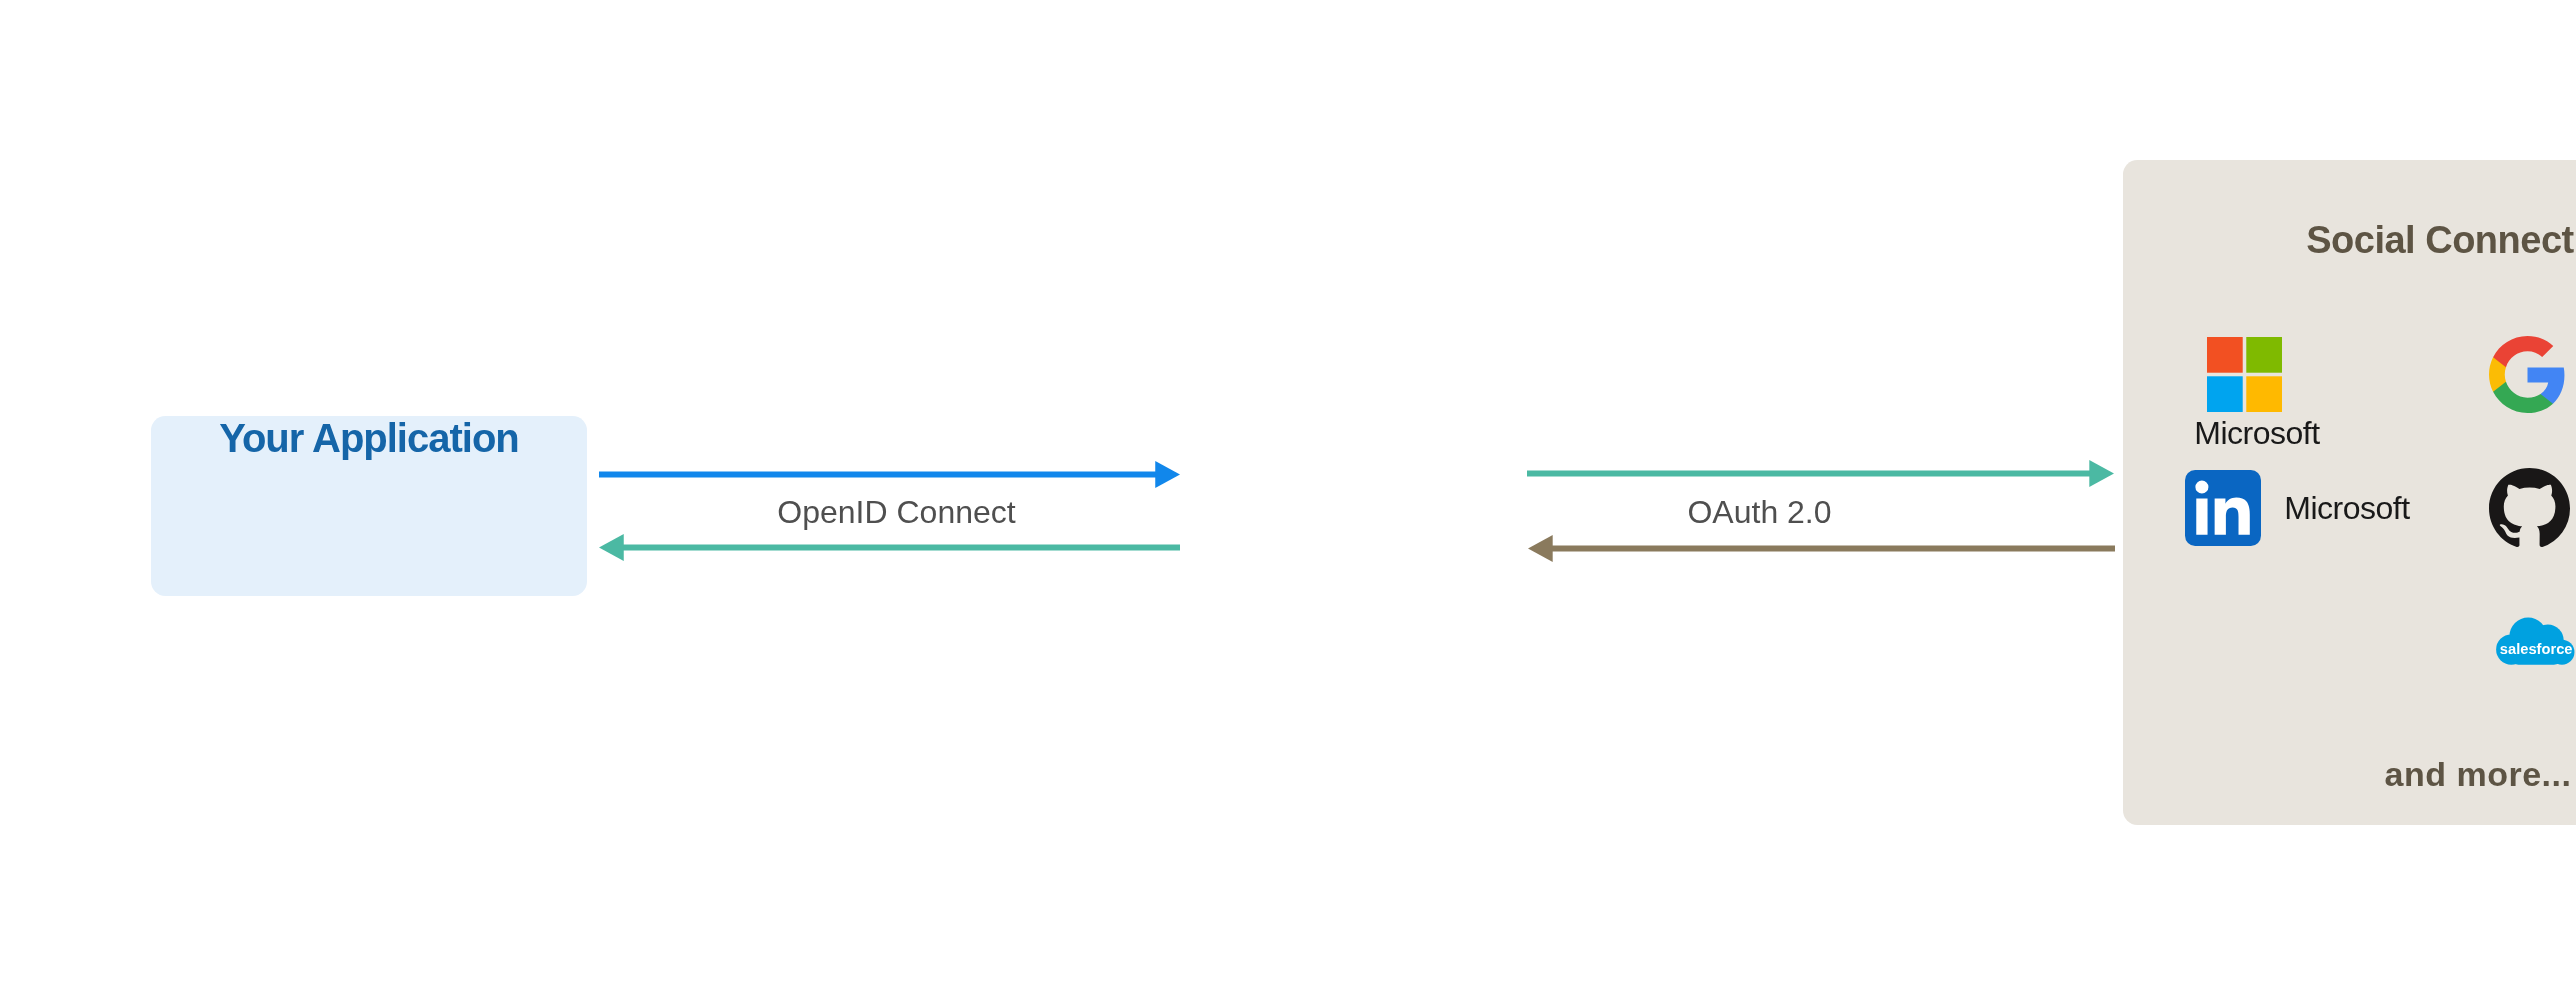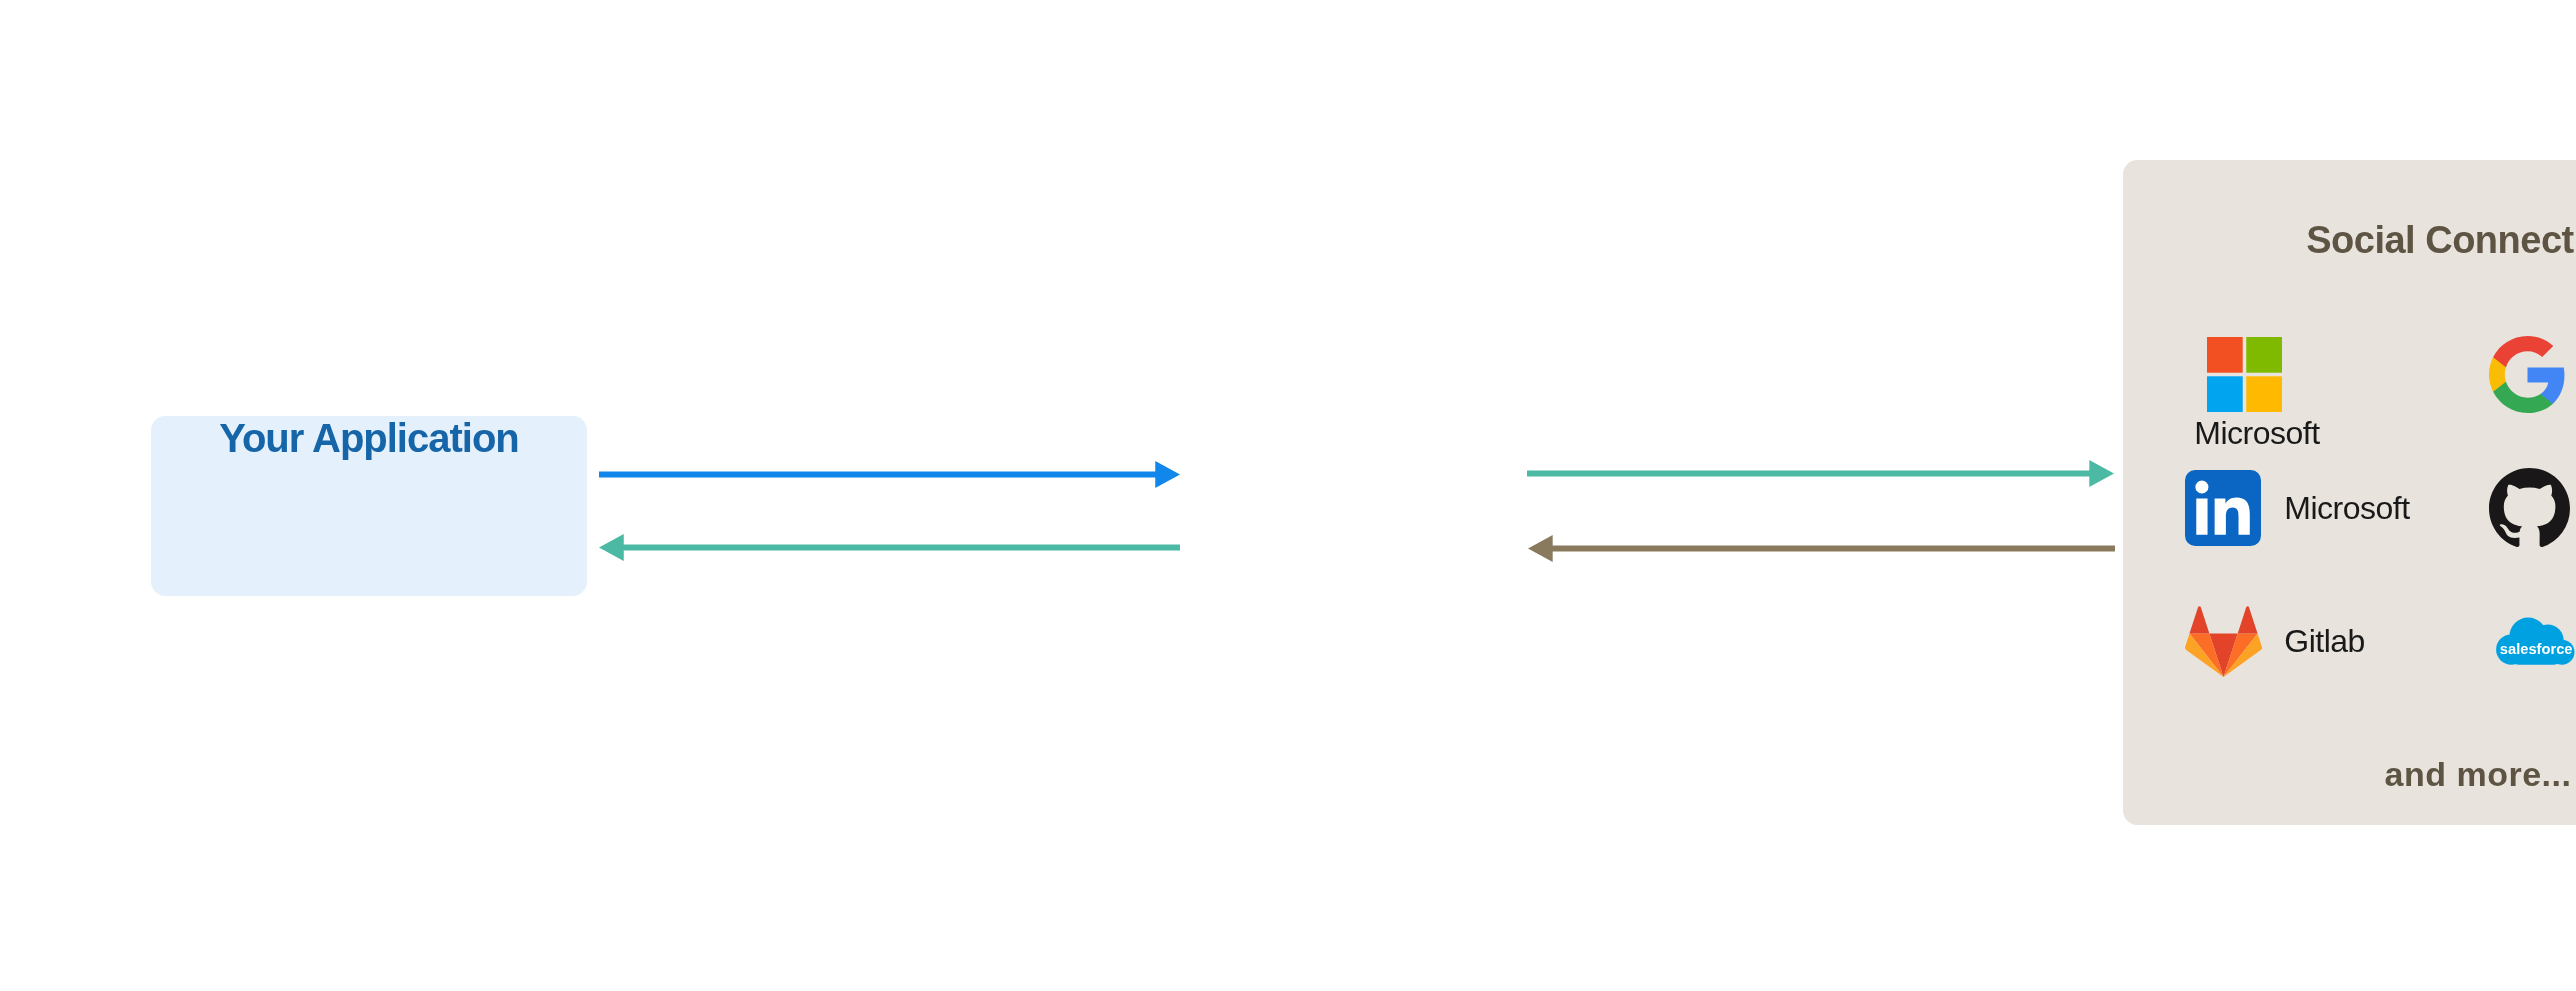--- a/index.html
+++ b/index.html
@@ -104,31 +104,33 @@
   <svg class="arrow arrow-blue" style="left:599px; top:460px;" width="581" height="29" viewBox="0 0 1128 56">
     <line x1="0" y1="28" x2="1084" y2="28" stroke-width="12"></line>
     <polygon points="1080,2 1128,28 1080,54"></polygon>
   </svg>
 
   <svg class="arrow arrow-teal" style="left:599px; top:533px;" width="581" height="29" viewBox="0 0 1128 56">
     <line x1="44" y1="28" x2="1128" y2="28" stroke-width="12"></line>
     <polygon points="48,2 0,28 48,54"></polygon>
   </svg>
 
+  <div class="flow-label flow-label-left">OpenID Connect</div>
 
   <svg class="arrow arrow-teal" style="left:1527px; top:459px;" width="587" height="29" viewBox="0 0 1140 56">
     <line x1="0" y1="28" x2="1096" y2="28" stroke-width="12"></line>
     <polygon points="1092,2 1140,28 1092,54"></polygon>
   </svg>
 
   <svg class="arrow arrow-brown" style="left:1528px; top:534px;" width="587" height="29" viewBox="0 0 1140 56">
     <line x1="44" y1="28" x2="1140" y2="28" stroke-width="12"></line>
     <polygon points="48,2 0,28 48,54"></polygon>
   </svg>
 
+  <div class="flow-label flow-label-right">OAuth 2.0</div>
 
   <div class="social-panel">
 
     <div class="panel-title">Social Connections</div>
 
     <div class="conn-item col1 row1">
       <span class="icon-cell">
         <svg width="75" height="75" viewBox="0 0 21 21">
           <rect x="0" y="0" width="10" height="10" fill="var(--ms-red)"></rect>
           <rect x="11" y="0" width="10" height="10" fill="var(--ms-green)"></rect>
@@ -163,34 +165,20 @@
 
     <div class="conn-item col2 row2">
       <span class="icon-cell">
         <svg width="81" height="81" viewBox="0 0 16 16">
           <path fill="var(--github-black)" d="M8 0C3.58 0 0 3.58 0 8c0 3.54 2.29 6.53 5.47 7.59.4.07.55-.17.55-.38 0-.19-.01-.82-.01-1.49-2.01.37-2.53-.49-2.69-.94-.09-.23-.48-.94-.82-1.13-.28-.15-.68-.52-.01-.53.63-.01 1.08.58 1.23.82.72 1.21 1.87.87 2.33.66.07-.52.28-.87.51-1.07-1.78-.2-3.64-.89-3.64-3.95 0-.87.31-1.59.82-2.15-.08-.2-.36-1.02.08-2.12 0 0 .67-.21 2.2.82.64-.18 1.32-.27 2-.27s1.36.09 2 .27c1.53-1.04 2.2-.82 2.2-.82.44 1.1.16 1.92.08 2.12.51.56.82 1.27.82 2.15 0 3.07-1.87 3.75-3.65 3.95.29.25.54.73.54 1.48 0 1.07-.01 1.93-.01 2.2 0 .21.15.46.55.38A8.01 8.01 0 0 0 16 8c0-4.42-3.58-8-8-8z"></path>
         </svg>
       </span>
 
     </div>
 
-    <div class="conn-item col1 row3">
-      <span class="icon-cell">
-        <svg width="77" height="71" viewBox="0 0 256 236">
-          <path fill="var(--gitlab-red)" d="M128.075 236.075l47.104-144.97H80.97l47.105 144.97z"></path>
-          <path fill="var(--gitlab-orange)" d="M128.075 236.074L80.97 91.104H14.956l113.119 144.97z"></path>
-          <path fill="var(--gitlab-amber)" d="M14.956 91.104L.642 135.16a9.752 9.752 0 0 0 3.542 10.903l123.891 90.012-113.12-144.97z"></path>
-          <path fill="var(--gitlab-red)" d="M14.956 91.105H80.97L52.601 3.79c-1.46-4.493-7.816-4.492-9.275 0l-28.37 87.315z"></path>
-          <path fill="var(--gitlab-orange)" d="M128.075 236.074l47.104-144.97h66.015l-113.12 144.97z"></path>
-          <path fill="var(--gitlab-amber)" d="M241.194 91.104l14.314 44.056a9.752 9.752 0 0 1-3.543 10.903l-123.89 90.012 113.119-144.97z"></path>
-          <path fill="var(--gitlab-red)" d="M241.194 91.105h-66.015l28.37-87.315c1.46-4.493 7.816-4.492 9.275 0l28.37 87.315z"></path>
-        </svg>
-      </span>
-      <span class="conn-label">Gitlab</span>
-    </div>
 
     <div class="conn-item col2 row3">
       <span class="icon-cell">
         <svg width="89" height="59" viewBox="0 0 100 66">
           <g fill="var(--salesforce-blue)">
             <circle cx="25" cy="42" r="17"></circle>
             <circle cx="44" cy="27" r="21"></circle>
             <circle cx="66" cy="32" r="18"></circle>
             <circle cx="82" cy="45" r="14"></circle>
             <rect x="22" y="37" width="62" height="22" rx="11"></rect>

